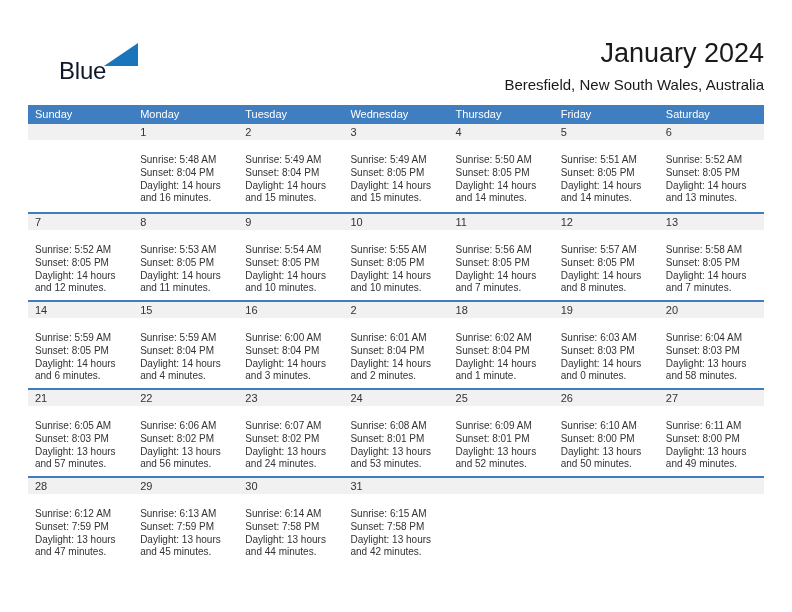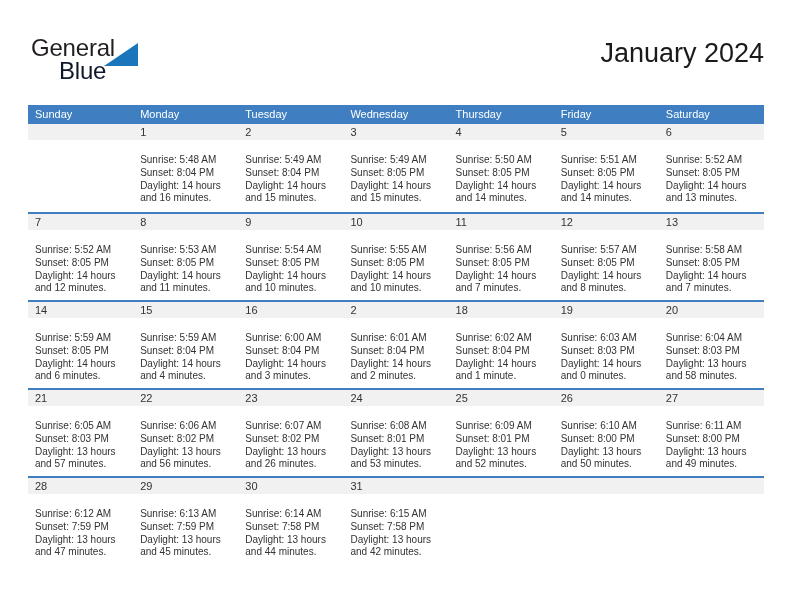--- a/index.html
+++ b/index.html
@@ -162,26 +162,26 @@
 <body>
 
 <div class="page">
 
   <div class="header">
 
     <div class="brand">
       <div class="brand-triangle-wrap">
         <div class="brand-triangle"></div>
       </div>
-      <div class="brand-general">General</div>
       <div class="brand-blue">Blue</div>
     </div>
 
     <div class="title-block">
       <div class="cal-title">January 2024</div>
+      <div class="cal-subtitle">Beresfield, New South Wales, Australia</div>
     </div>
 
   </div>
 
   <div class="calendar">
     <div class="weekdays" id="weekday-row">
         <div class="weekday">Sunday</div>
         <div class="weekday">Monday</div>
         <div class="weekday">Tuesday</div>
         <div class="weekday">Wednesday</div>
@@ -397,21 +397,21 @@
               <div>Daylight: 13 hours</div>
               <div class="daylight-line2">and 56 minutes.</div>
             </div>
           </div>
           <div class="day">
             <div class="day-head">23</div>
             <div class="day-body">
               <div>Sunrise: 6:07 AM</div>
               <div>Sunset: 8:02 PM</div>
               <div>Daylight: 13 hours</div>
-              <div class="daylight-line2">and 26 minutes.</div>
+              <div class="daylight-line2">and 24 minutes.</div>
             </div>
           </div>
           <div class="day">
             <div class="day-head">24</div>
             <div class="day-body">
               <div>Sunrise: 6:08 AM</div>
               <div>Sunset: 8:01 PM</div>
               <div>Daylight: 13 hours</div>
               <div class="daylight-line2">and 53 minutes.</div>
             </div>

